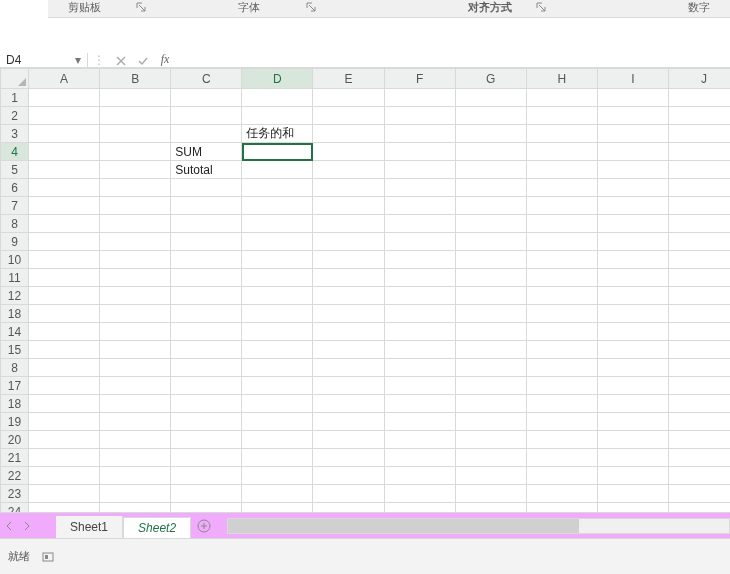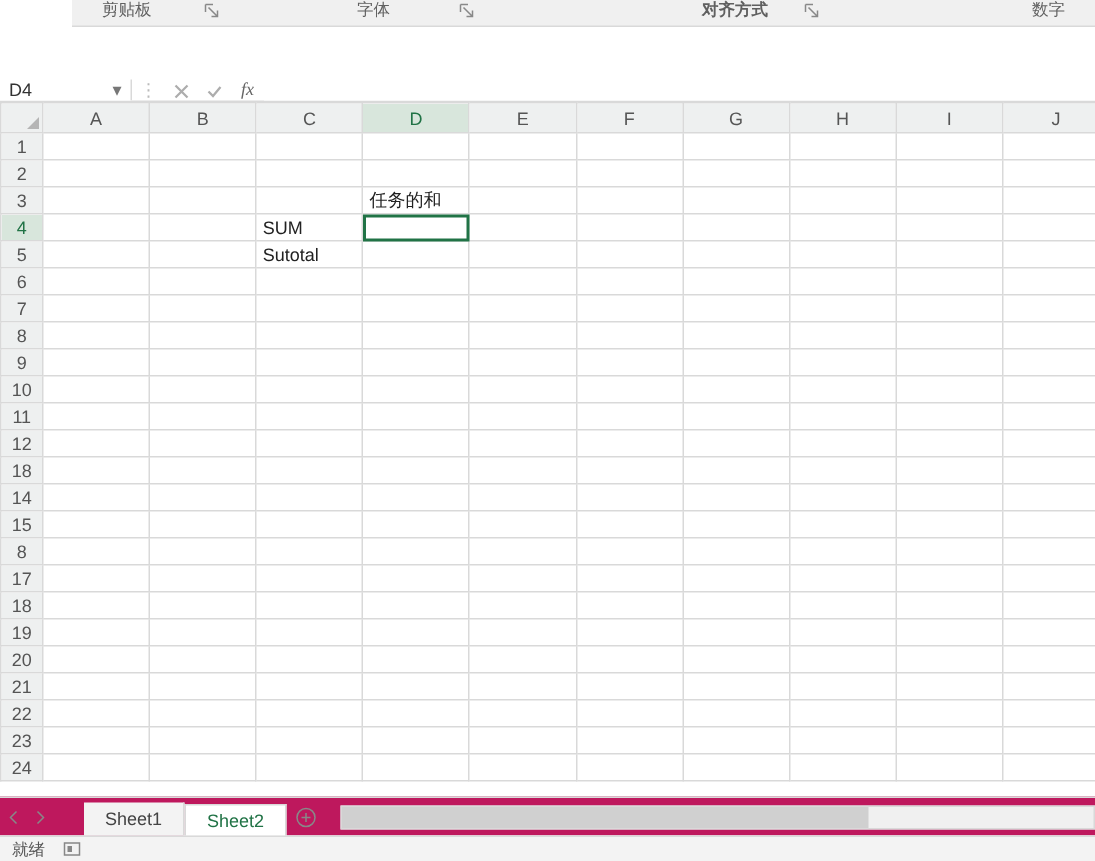--- a/index.html
+++ b/index.html
@@ -137,21 +137,21 @@
     background: #fff;
   }
   .grid thead th.sel-col, .grid tbody th.sel-row {
     background:#d8e6dc;
     color:#217346;
   }
 
   
   .tabs-row {
     height: 26px;
-    background: #be185d;
+    background: #f0abfc;
     border-top: 1px solid #d9d9d9;
     display:flex;
     align-items:center;
   }
   .tab-nav-btn {
     width:18px; height:100%;
     display:flex;align-items:center;justify-content:center;
     color:#888;
   }
   .tab-nav-btn svg{width:10px;height:10px;}
@@ -164,34 +164,35 @@
     border-right:1px solid #d9d9d9;
     background:#f3f3f3;
   }
   .tab.active{
     background:#fff;
     color:#217346;
     border-top:1px solid #d9d9d9;
     border-left:1px solid #d9d9d9;
     border-bottom:1px solid #fff;
     margin-bottom:-1px;
+    font-style:italic;
   }
   .tab-add{
     width:26px; display:flex;align-items:center;justify-content:center;color:#666;
   }
   .tab-add svg{width:14px;height:14px;}
   .hscroll{
     flex:1; margin-left:10px; height:16px; background:#f0f0f0;
     border:1px solid #d9d9d9; position:relative;
   }
   .hscroll .thumb{position:absolute;left:0;top:0;bottom:0;width:70%;background:#d0d0d0;}
 
   
   .status-bar{
-    height:17px;
+    height:36px;
     background:#f3f3f3;
     border-top:1px solid #d9d9d9;
     display:flex;align-items:center;
     padding:0 8px;
     font-size:11px;color:#555;
     gap:12px;
   }
   .status-bar .sb-icon{color:#888;display:flex;align-items:center;}
   .status-bar .sb-icon svg{width:12px;height:12px;}
 </style>

